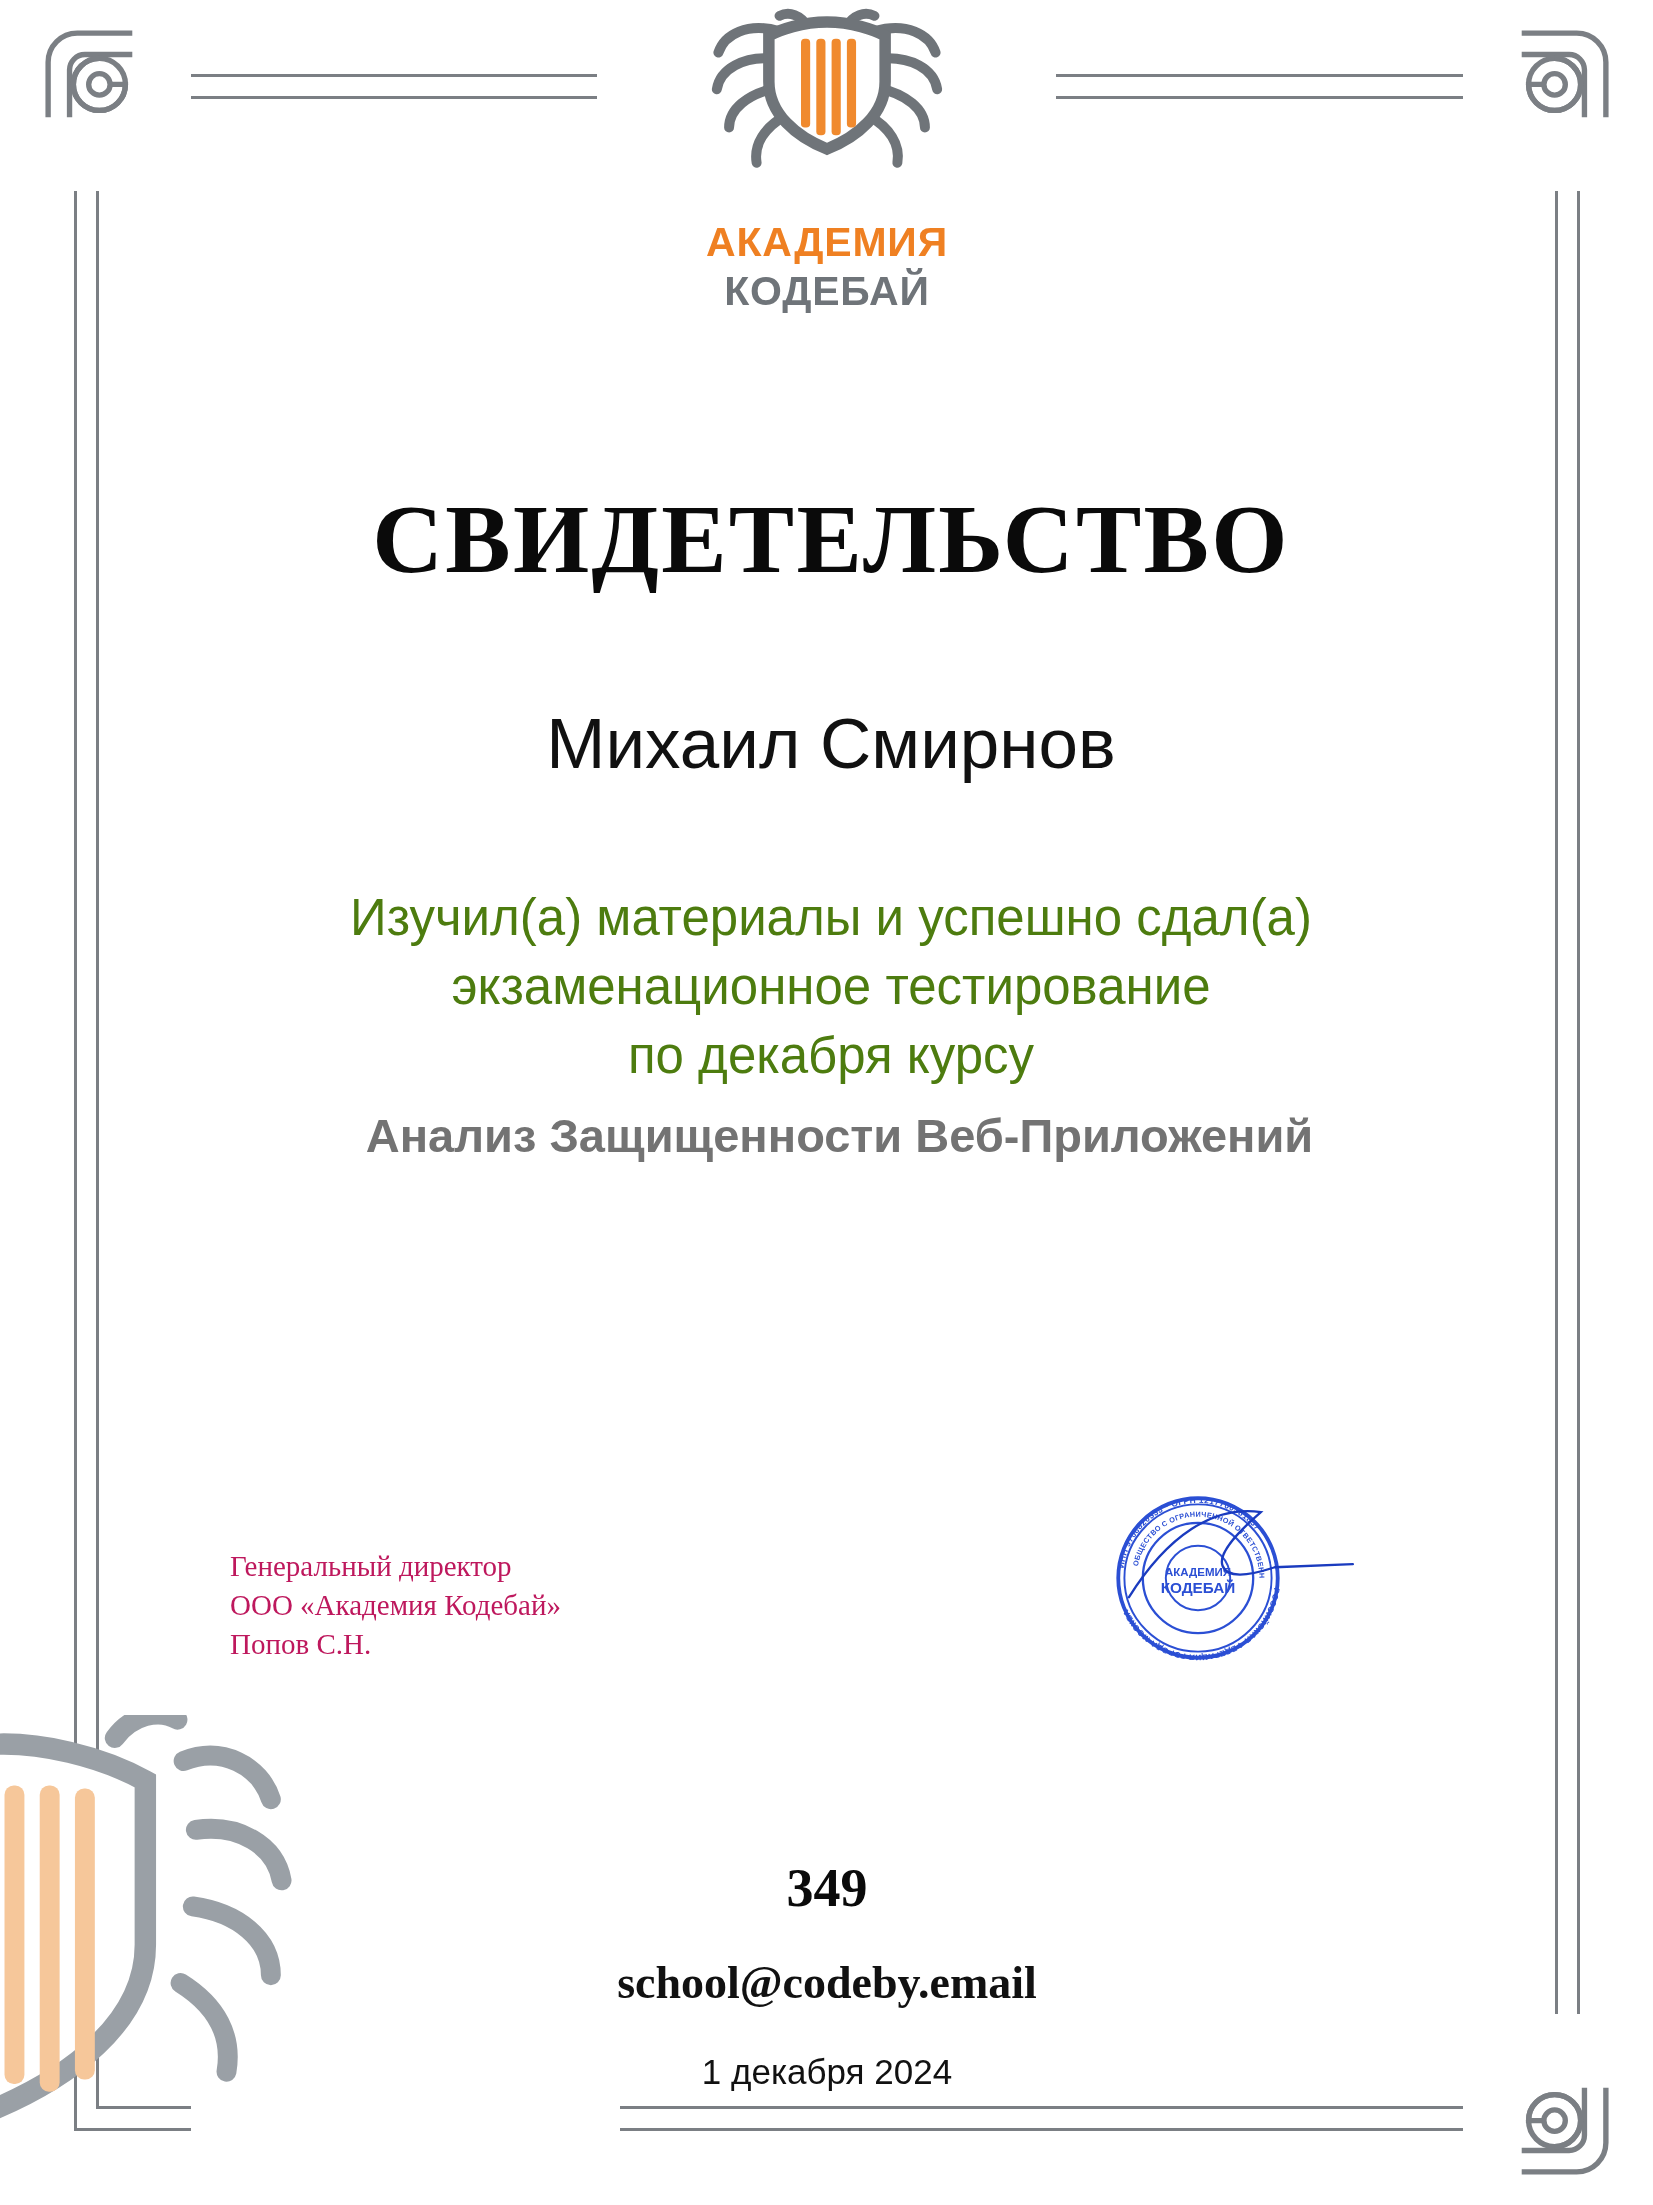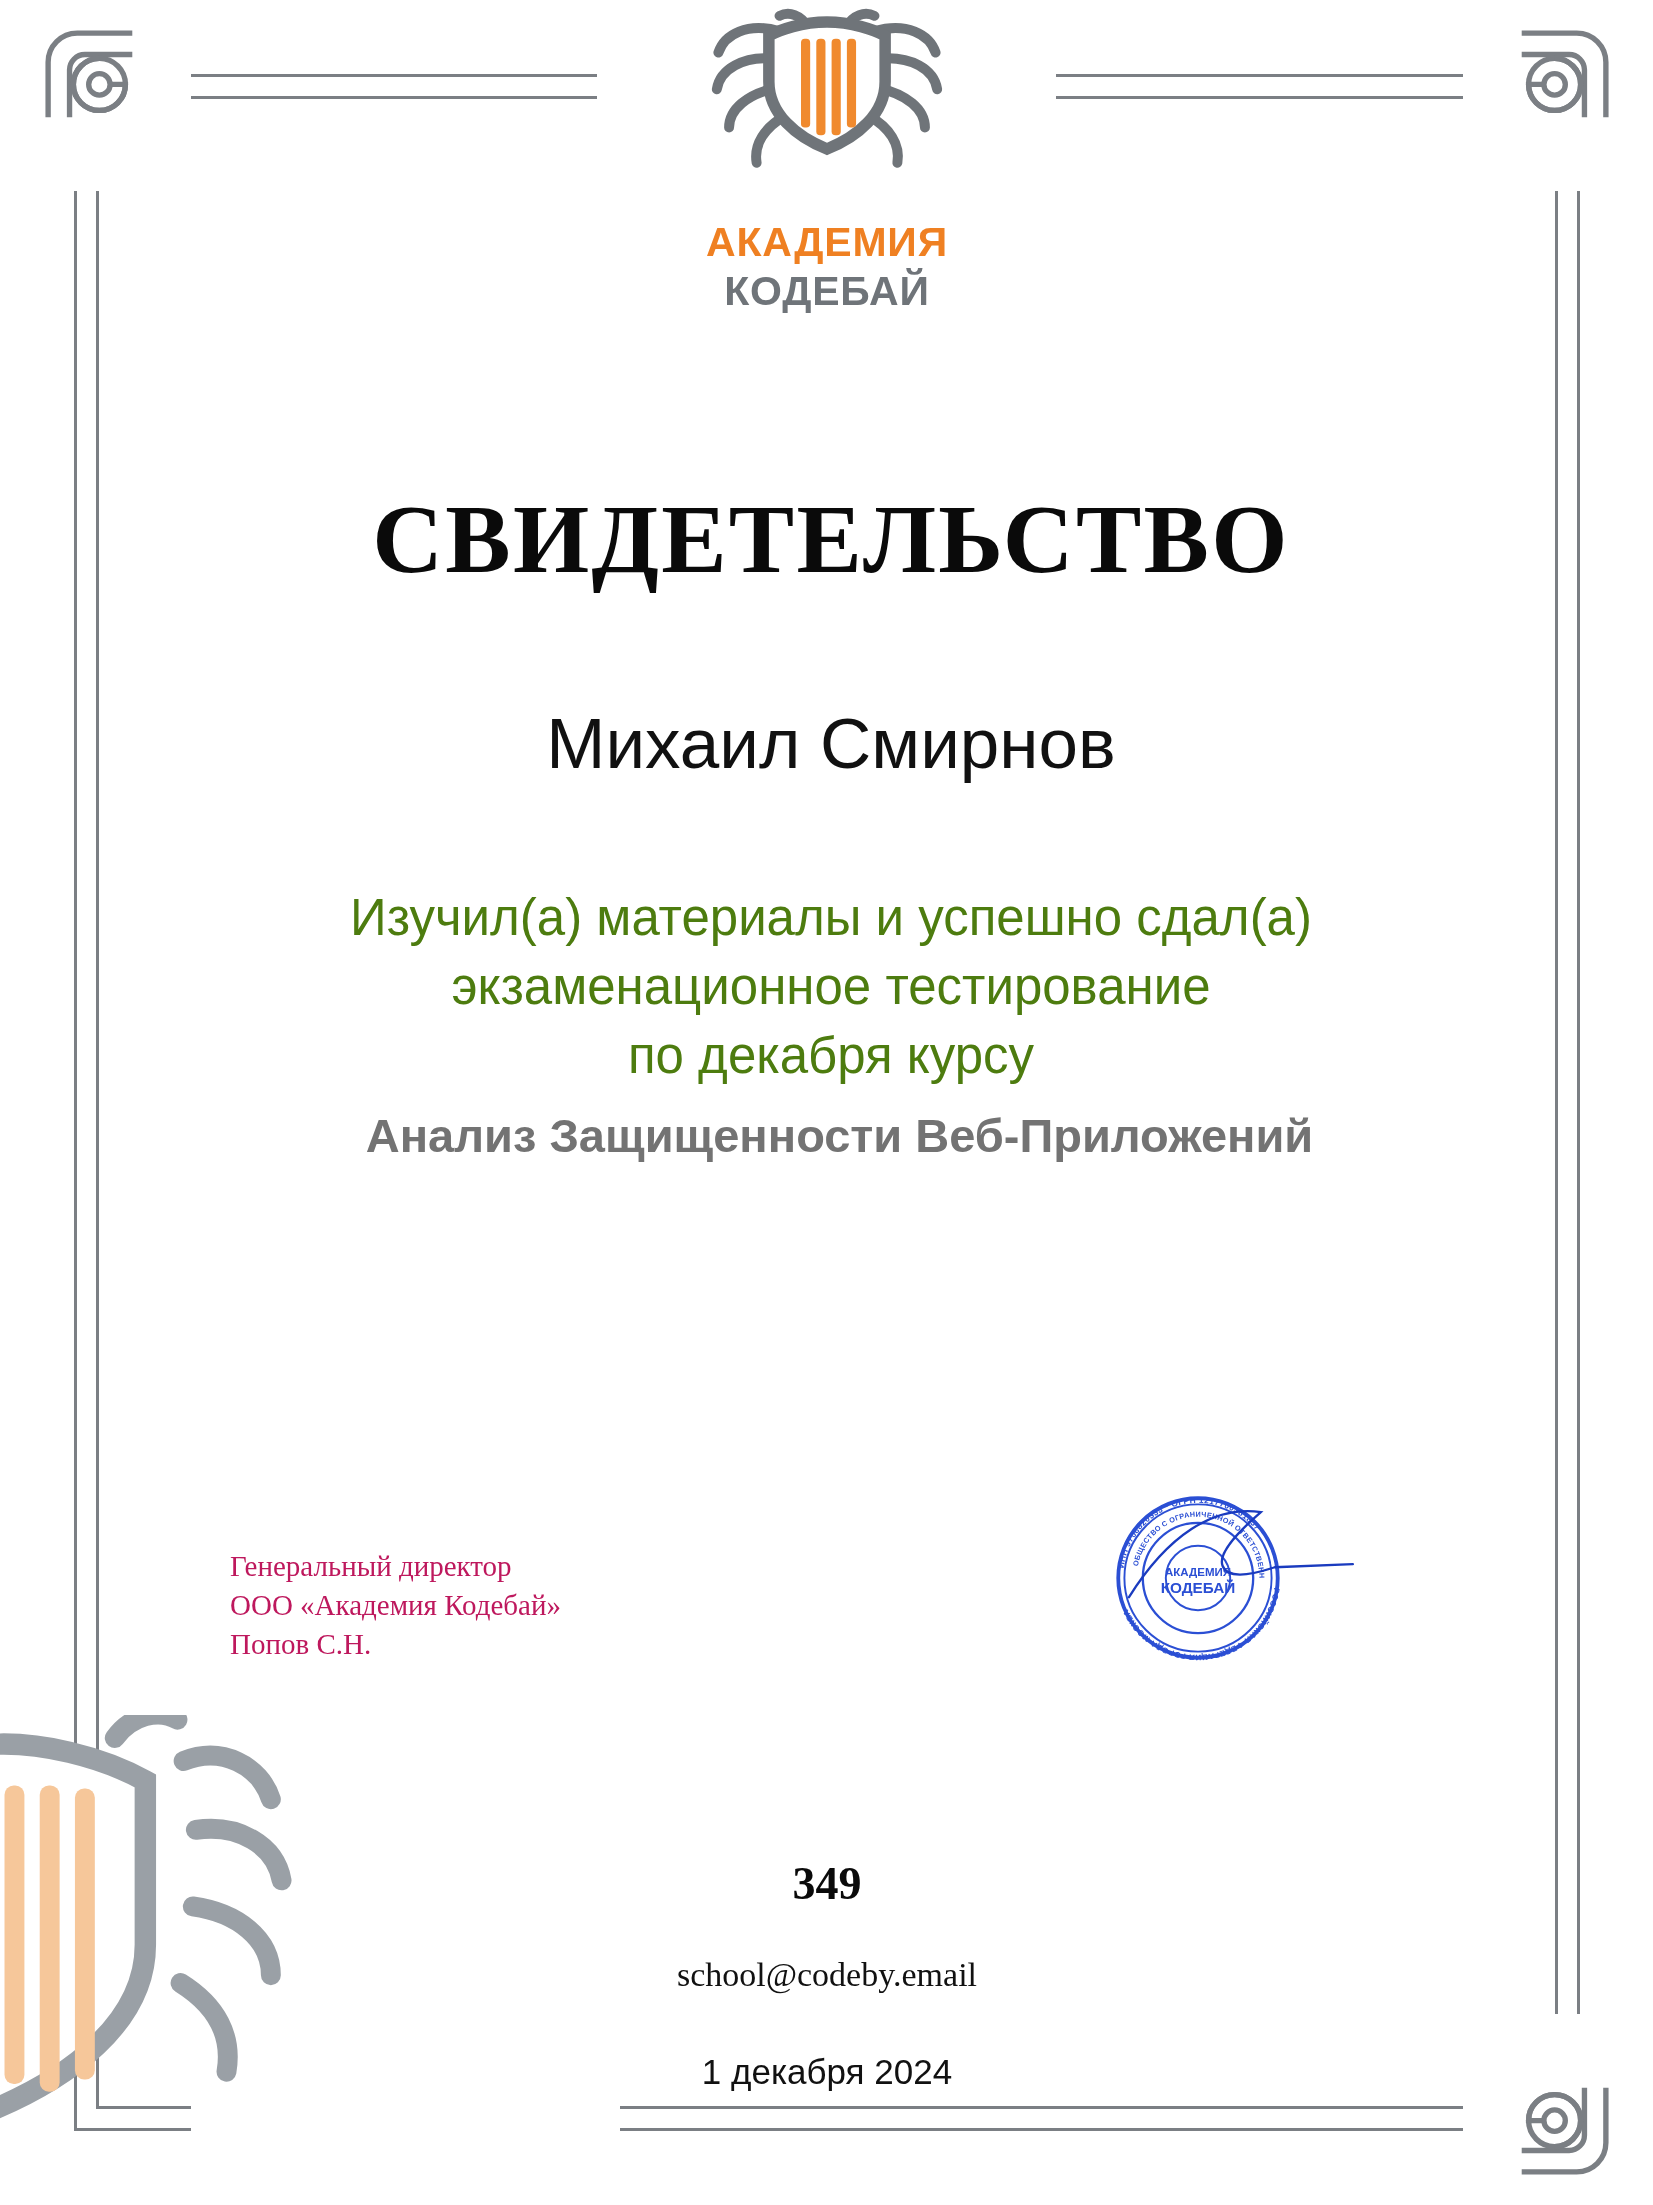--- a/index.html
+++ b/index.html
@@ -147,31 +147,32 @@
   }
 
   
   .cert-number {
     position: absolute;
     left: 0; right: 0;
     top: 1857px;
     text-align: center;
     font-family: "Liberation Serif", serif;
     font-weight: bold;
-    font-size: 46px;
+    font-size: 54px;
     color: #0a0a0a;
   }
   .email {
     position: absolute;
     left: 0; right: 0;
     top: 1956px;
     text-align: center;
     font-family: "Liberation Serif", serif;
-    font-size: 34px;
+    font-size: 46px;
     color: #111111;
+    font-weight: bold;
   }
   .date {
     position: absolute;
     left: 0; right: 0;
     top: 2052px;
     text-align: center;
     font-size: 35px;
     color: #111111;
   }
 </style>

